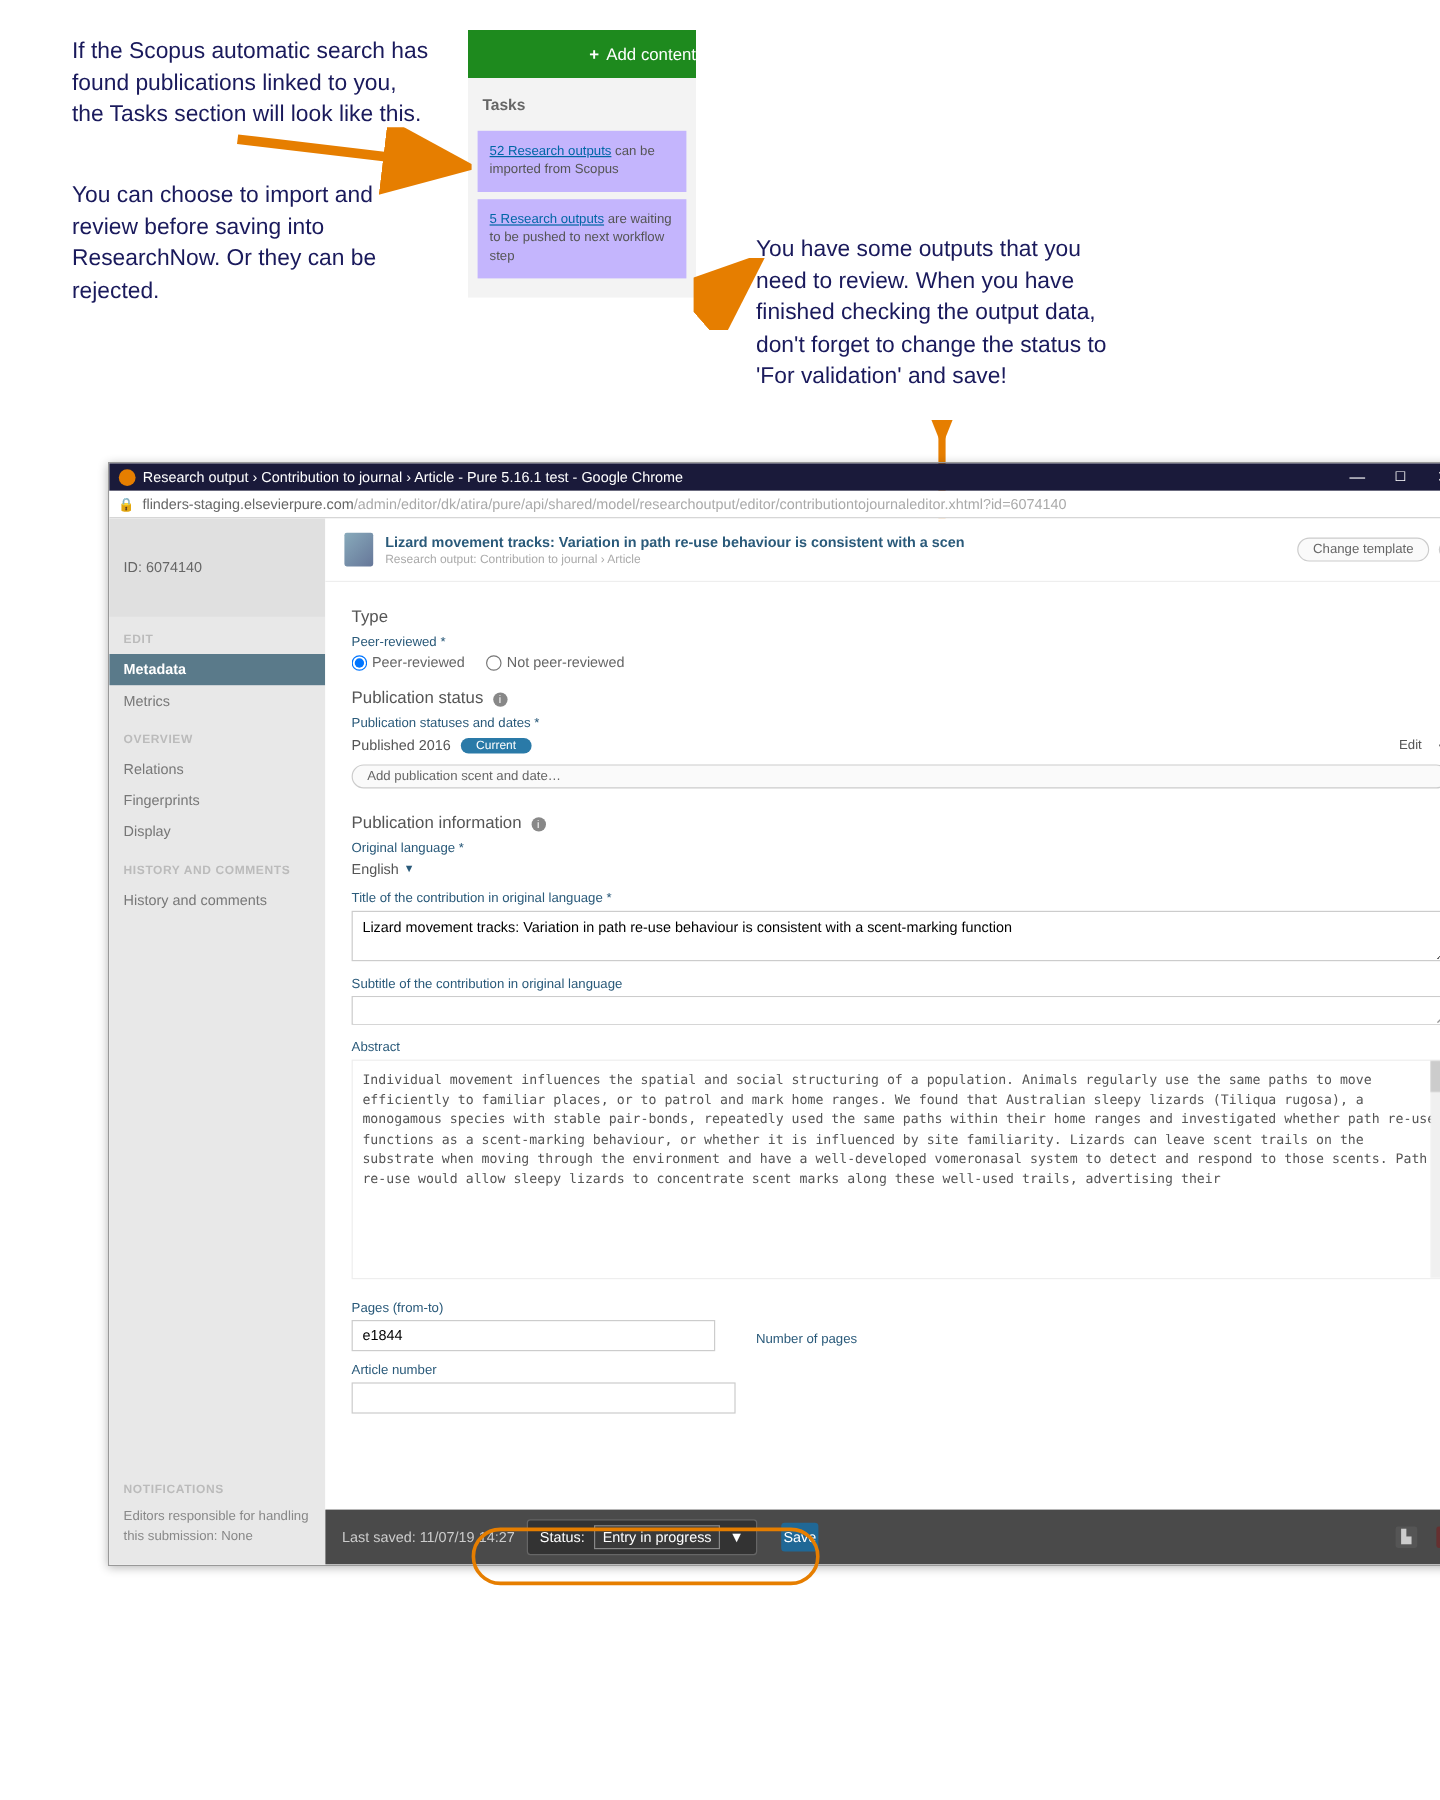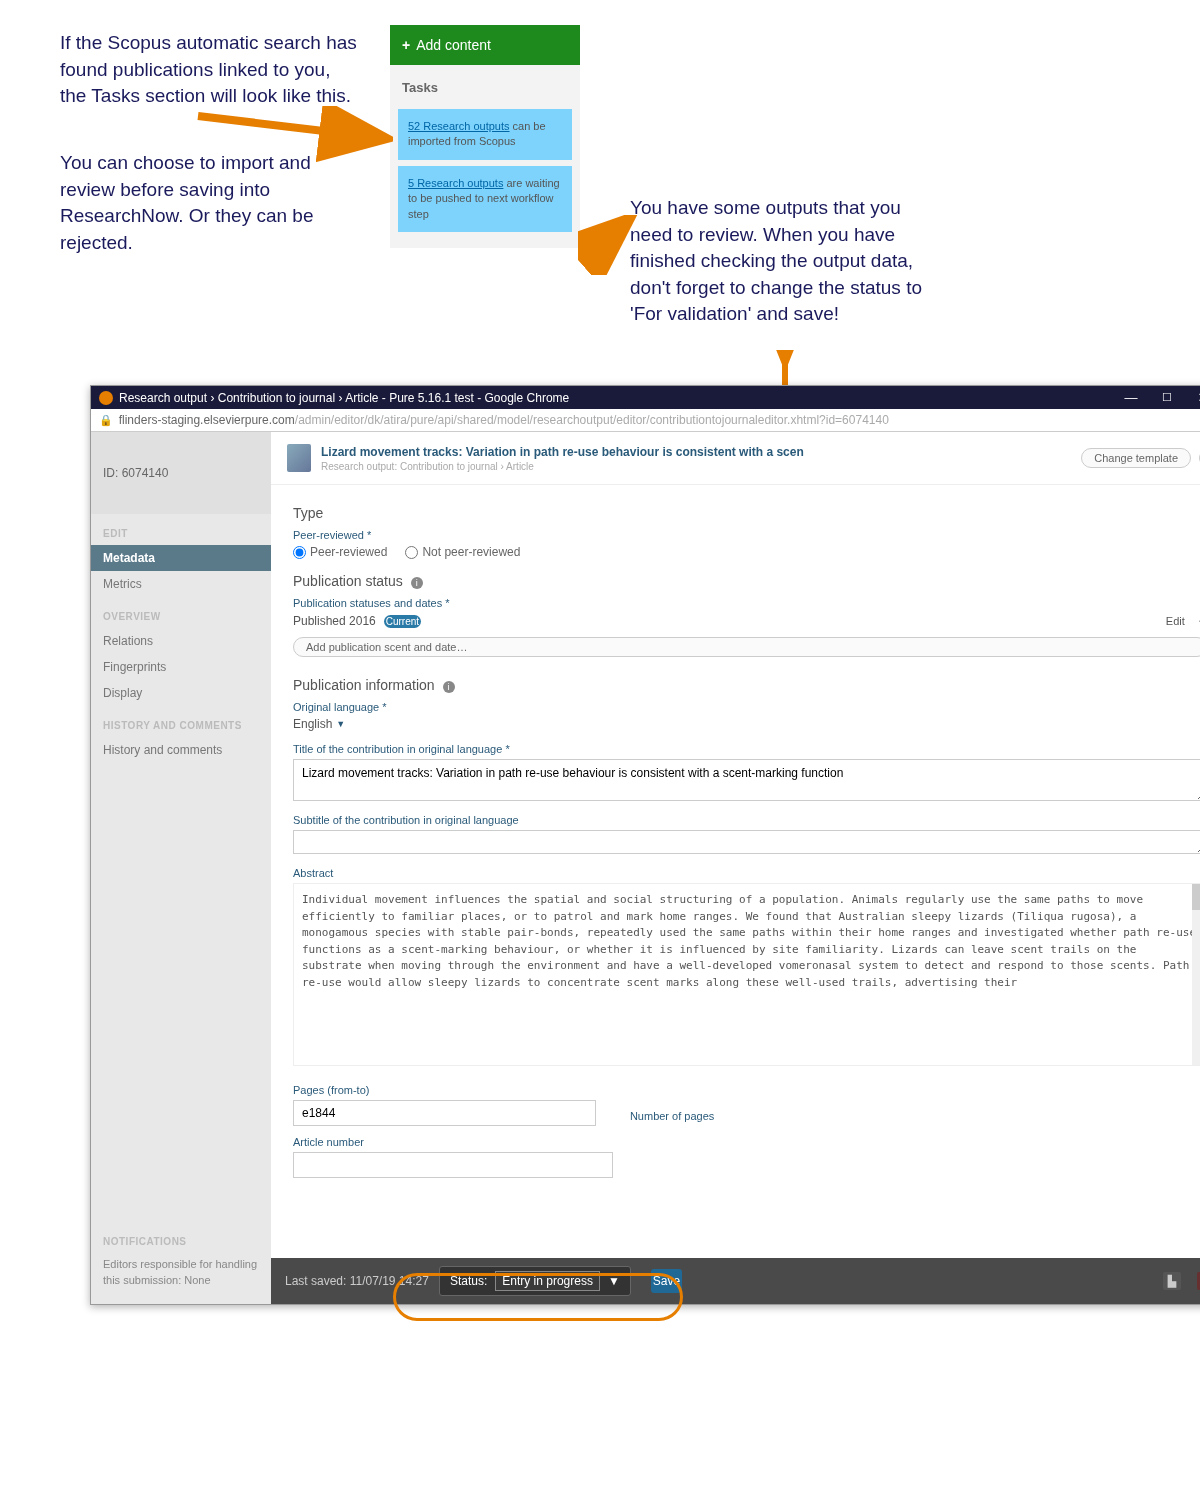--- a/index.html
+++ b/index.html
@@ -5,24 +5,24 @@
 * { box-sizing: border-box; margin: 0; padding: 0; }
 body { font-family: Arial, Helvetica, sans-serif; background: #fff; width: 1200px; height: 1500px; position: relative; }
 
 .top-section { position: relative; padding: 30px 60px 20px 60px; height: 380px; }
 .instr-text { color: #1a1a5c; font-size: 19px; line-height: 1.4; position: absolute; }
 .instr-left-1 { top: 30px; left: 60px; width: 300px; }
 .instr-left-2 { top: 150px; left: 60px; width: 310px; }
 .instr-right { top: 195px; left: 630px; width: 310px; }
 
 .tasks-panel { position: absolute; top: 25px; left: 390px; width: 190px; background: #f3f3f3; padding-bottom: 10px; }
-.add-content-btn { background: #1e8a1e; color: #fff; text-align: left; padding: 12px 12px; font-size: 14px; cursor: pointer; }
+.add-content-btn { background: #1e8a1e; color: #fff; text-align: right; padding: 12px 0; font-size: 14px; cursor: pointer; }
 .add-content-btn .plus { font-weight: bold; margin-right: 6px; }
 .tasks-label { color: #666; font-weight: bold; font-size: 13px; padding: 15px 12px 8px 12px; }
-.task-card { background: #7dd3fc; margin: 6px 8px; padding: 10px; font-size: 11px; color: #555; line-height: 1.4; }
+.task-card { background: #c4b5fd; margin: 6px 8px; padding: 10px; font-size: 11px; color: #555; line-height: 1.4; }
 .task-card .tlink { color: #0066a6; text-decoration: underline; }
 
 .arrow { position: absolute; }
 .arrow-1 svg, .arrow-2 svg, .arrow-3 svg { display: block; }
 .arrow-1 { top: 106px; left: 193px; }
 .arrow-2 { top: 215px; left: 578px; }
 .arrow-3 { top: 350px; left: 770px; }
 
 
 .editor-window {
@@ -61,21 +61,21 @@
 .form-scroll { padding: 14px 22px; overflow-y: auto; flex: 1; }
 .f-section-title { color: #555; font-size: 14px; margin: 6px 0 8px; }
 .info-dot { display:inline-block; width:12px; height:12px; border-radius:50%; background:#888; color:#fff; font-size:9px; text-align:center; line-height:12px; margin-left:4px; }
 
 .sub-label { color: #2a5a7a; font-size: 11px; margin: 6px 0 4px; }
 .req { color: #2a5a7a; }
 .radio-row { display: flex; gap: 18px; align-items: center; font-size: 12px; color: #666; margin-bottom: 8px; }
 .radio-row label { display: flex; align-items: center; gap: 4px; cursor: pointer; }
 .pb-row { display:flex; align-items:center; gap:8px; font-size:12px; color:#555; }
 .pill-btn { border:1px solid #ccc; border-radius:12px; padding:3px 12px; font-size:11px; color:#666; background:#fafafa; cursor:pointer; margin-top:8px; }
-.current-badge { background:#2a7aa8; color:#fff; border-radius:8px; padding:1px 2px; font-size:10px; }
+.current-badge { background:#2a7aa8; color:#fff; border-radius:8px; padding:1px 13px; font-size:10px; }
 .edit-link { margin-left:auto; color:#555; font-size:11px; cursor:pointer; }
 .minus { margin-left:6px; font-size:14px; font-weight:bold; cursor:pointer; }
 
 .lang-row { display:flex; align-items:center; gap:4px; font-size:12px; color:#555; cursor:pointer; }
 .caret { color:#2a5a7a; font-size:9px; }
 
 .text-input, .ta { border:1px solid #ccc; padding:6px 8px; font-size:12px; font-family:inherit; width:100%; resize:vertical; }
 .text-input { height:26px; }
 .ta-title { height:42px; }
 .ta-sub { height:24px; }

